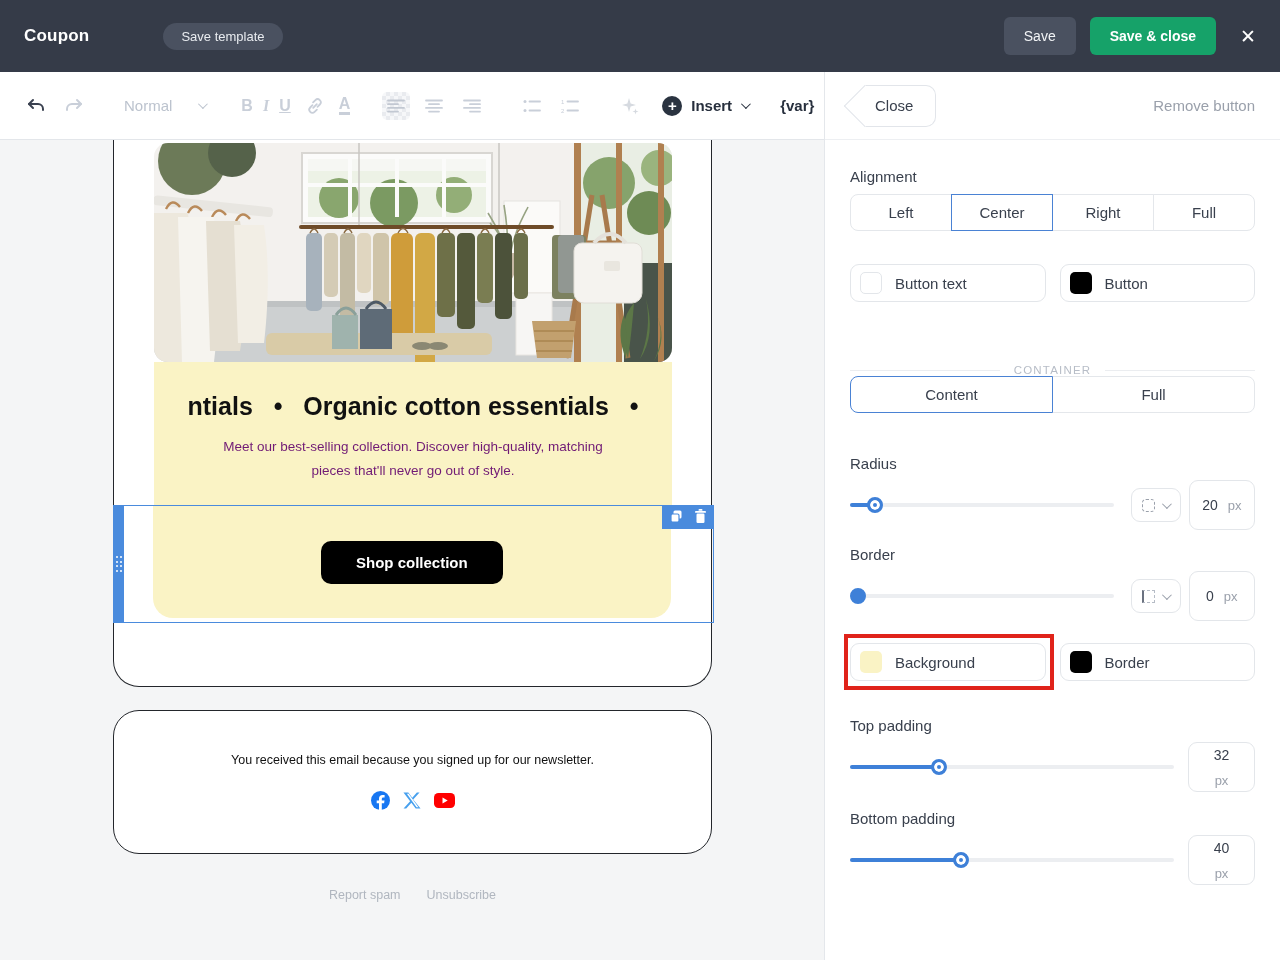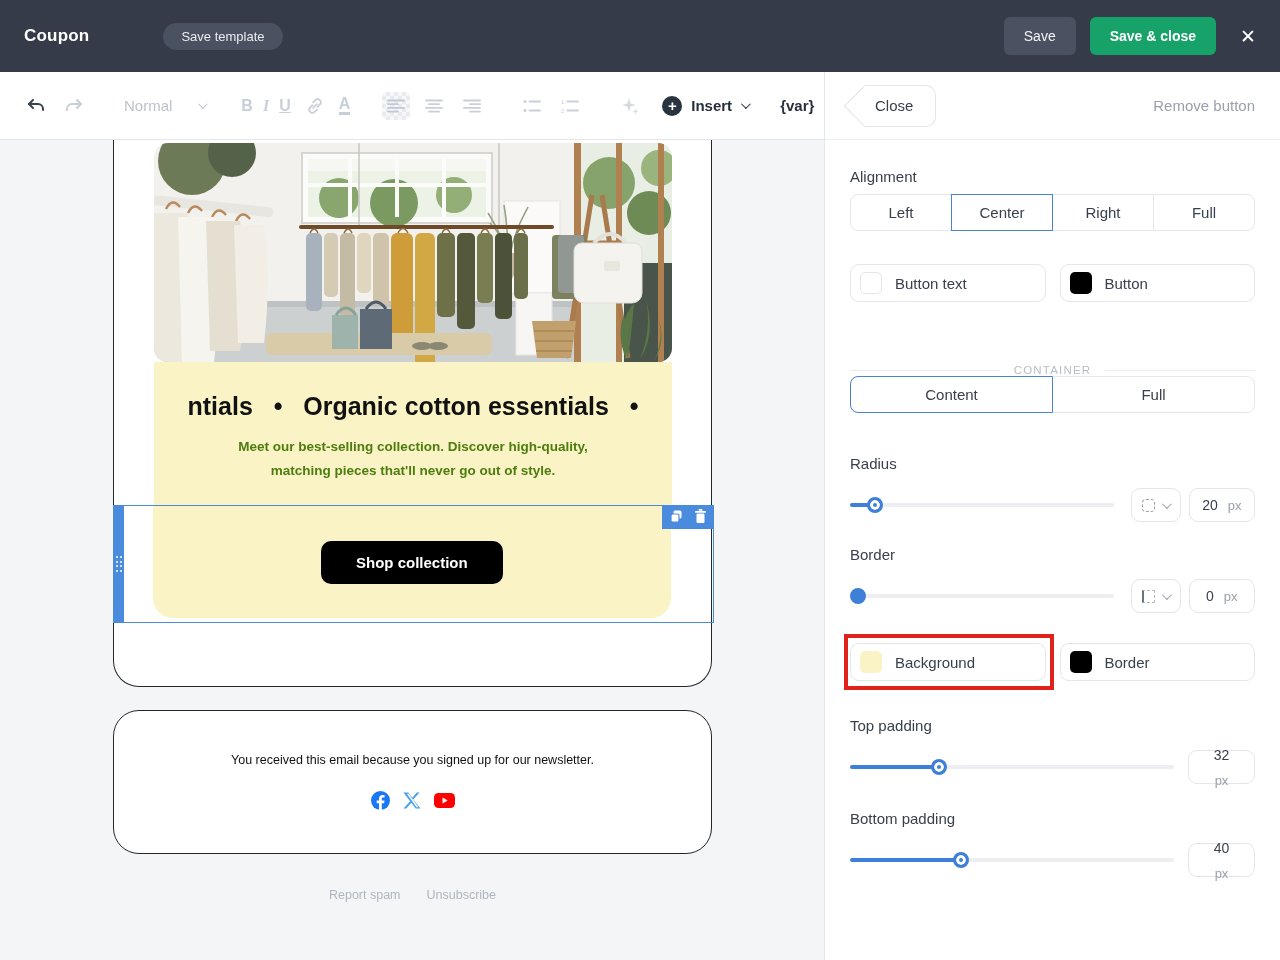--- a/index.html
+++ b/index.html
@@ -55,21 +55,21 @@
   .email-card { position:absolute; left:113px; width:599px; background:#fff;
     border:1.2px solid #23262B; }
   .card1 { top:0; height:547px; border-top:none; border-radius:0 0 26px 26px; }
   .photo { position:absolute; left:40px; top:3px; width:518px; height:219px;
     border-radius:14px; overflow:hidden; }
   .yellow-head { position:absolute; left:40px; top:222px; width:518px; height:143px;
     background:#FAF3C5; text-align:center; overflow:hidden; }
   .marquee { white-space:pre; overflow:hidden; font-size:25px; font-weight:700;
     color:#111; margin-top:30px; }
   .lead { max-width:400px; margin:14px auto 0; font-size:13.5px; line-height:1.75;
-    color:#4d7c0f;font-weight:bold; }
+    color:#701a75; }
 
   .selection { position:absolute; left:-1.2px; top:365px; width:601px; height:118px;
     border:1.5px solid #4A8BDD; }
   .sel-handle { position:absolute; left:0; top:0; bottom:0; width:10px;
     background:#4A8BDD; display:flex; align-items:center; justify-content:center;
     cursor:grab; }
   .dots { display:grid; grid-template-columns:2px 2px; gap:2.5px; }
   .dots i { width:2px; height:2px; background:#fff; border-radius:50%; }
   .sel-yellow { position:absolute; left:39px; top:0; width:518px; height:112px;
     background:#FAF3C5; border-radius:0 0 20px 20px; display:flex;
@@ -140,21 +140,21 @@
     border-radius:50%; background:#3E80D8; border:3.5px solid #3E80D8;
     transform:translate(-50%,-50%); box-shadow:inset 0 0 0 3px #fff; }
   .slider .thumb.solid { box-shadow:none; }
   .mini-dd { width:50px; height:34px; border:1px solid #E3E6EA; border-radius:9px;
     display:flex; align-items:center; justify-content:center; gap:7px;
     margin-left:17px; cursor:pointer; color:#9AA0AB; }
   .corner-ico { width:13px; height:13px; border:1.4px dashed #9AA0AB;
     border-radius:4px; }
   .borderside-ico { width:13px; height:13px; border:1.4px dashed #B6BCC6;
     border-left:2.2px solid #6B7280; }
-  .val-box { width:67px; height:34px; border:1px solid #E3E6EA; border-radius:9px;
+  .val-box { width:67px; height:50px; border:1px solid #E3E6EA; border-radius:9px;
     display:flex; align-items:center; justify-content:center; gap:10px;
     margin-left:8px; }
   .val-box .num { font-size:14px; color:#39404D; }
   .val-box .unit { font-size:13px; color:#9AA0AB; }
   .pad-row .val-box { margin-left:auto;flex-direction:column; }
 </style>
 </head>
 <body>
 
 <div class="topbar">

